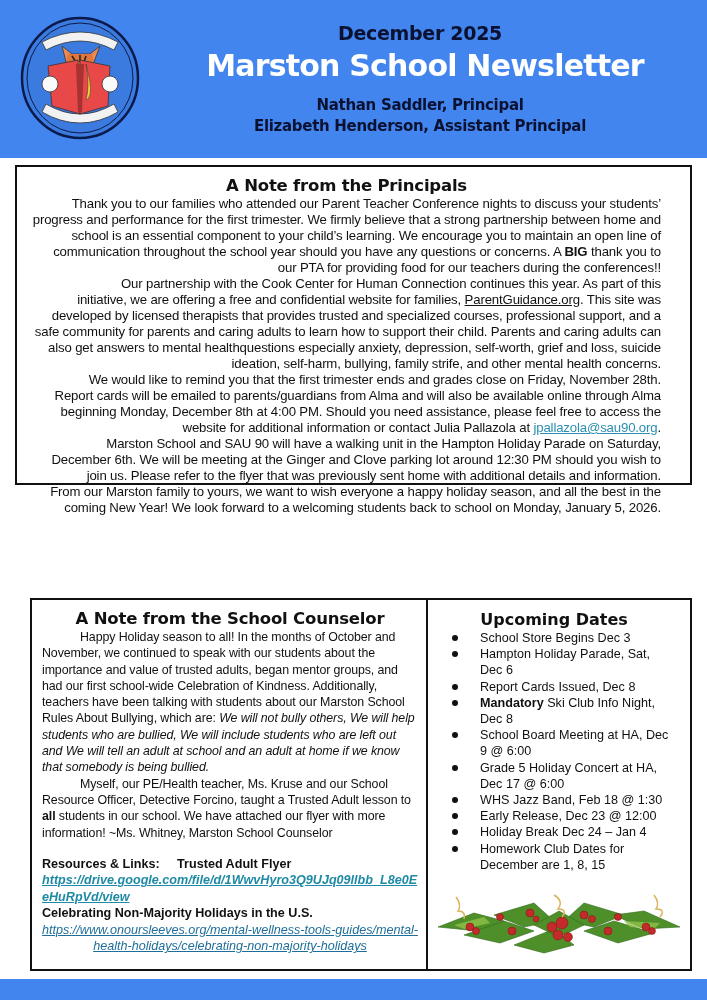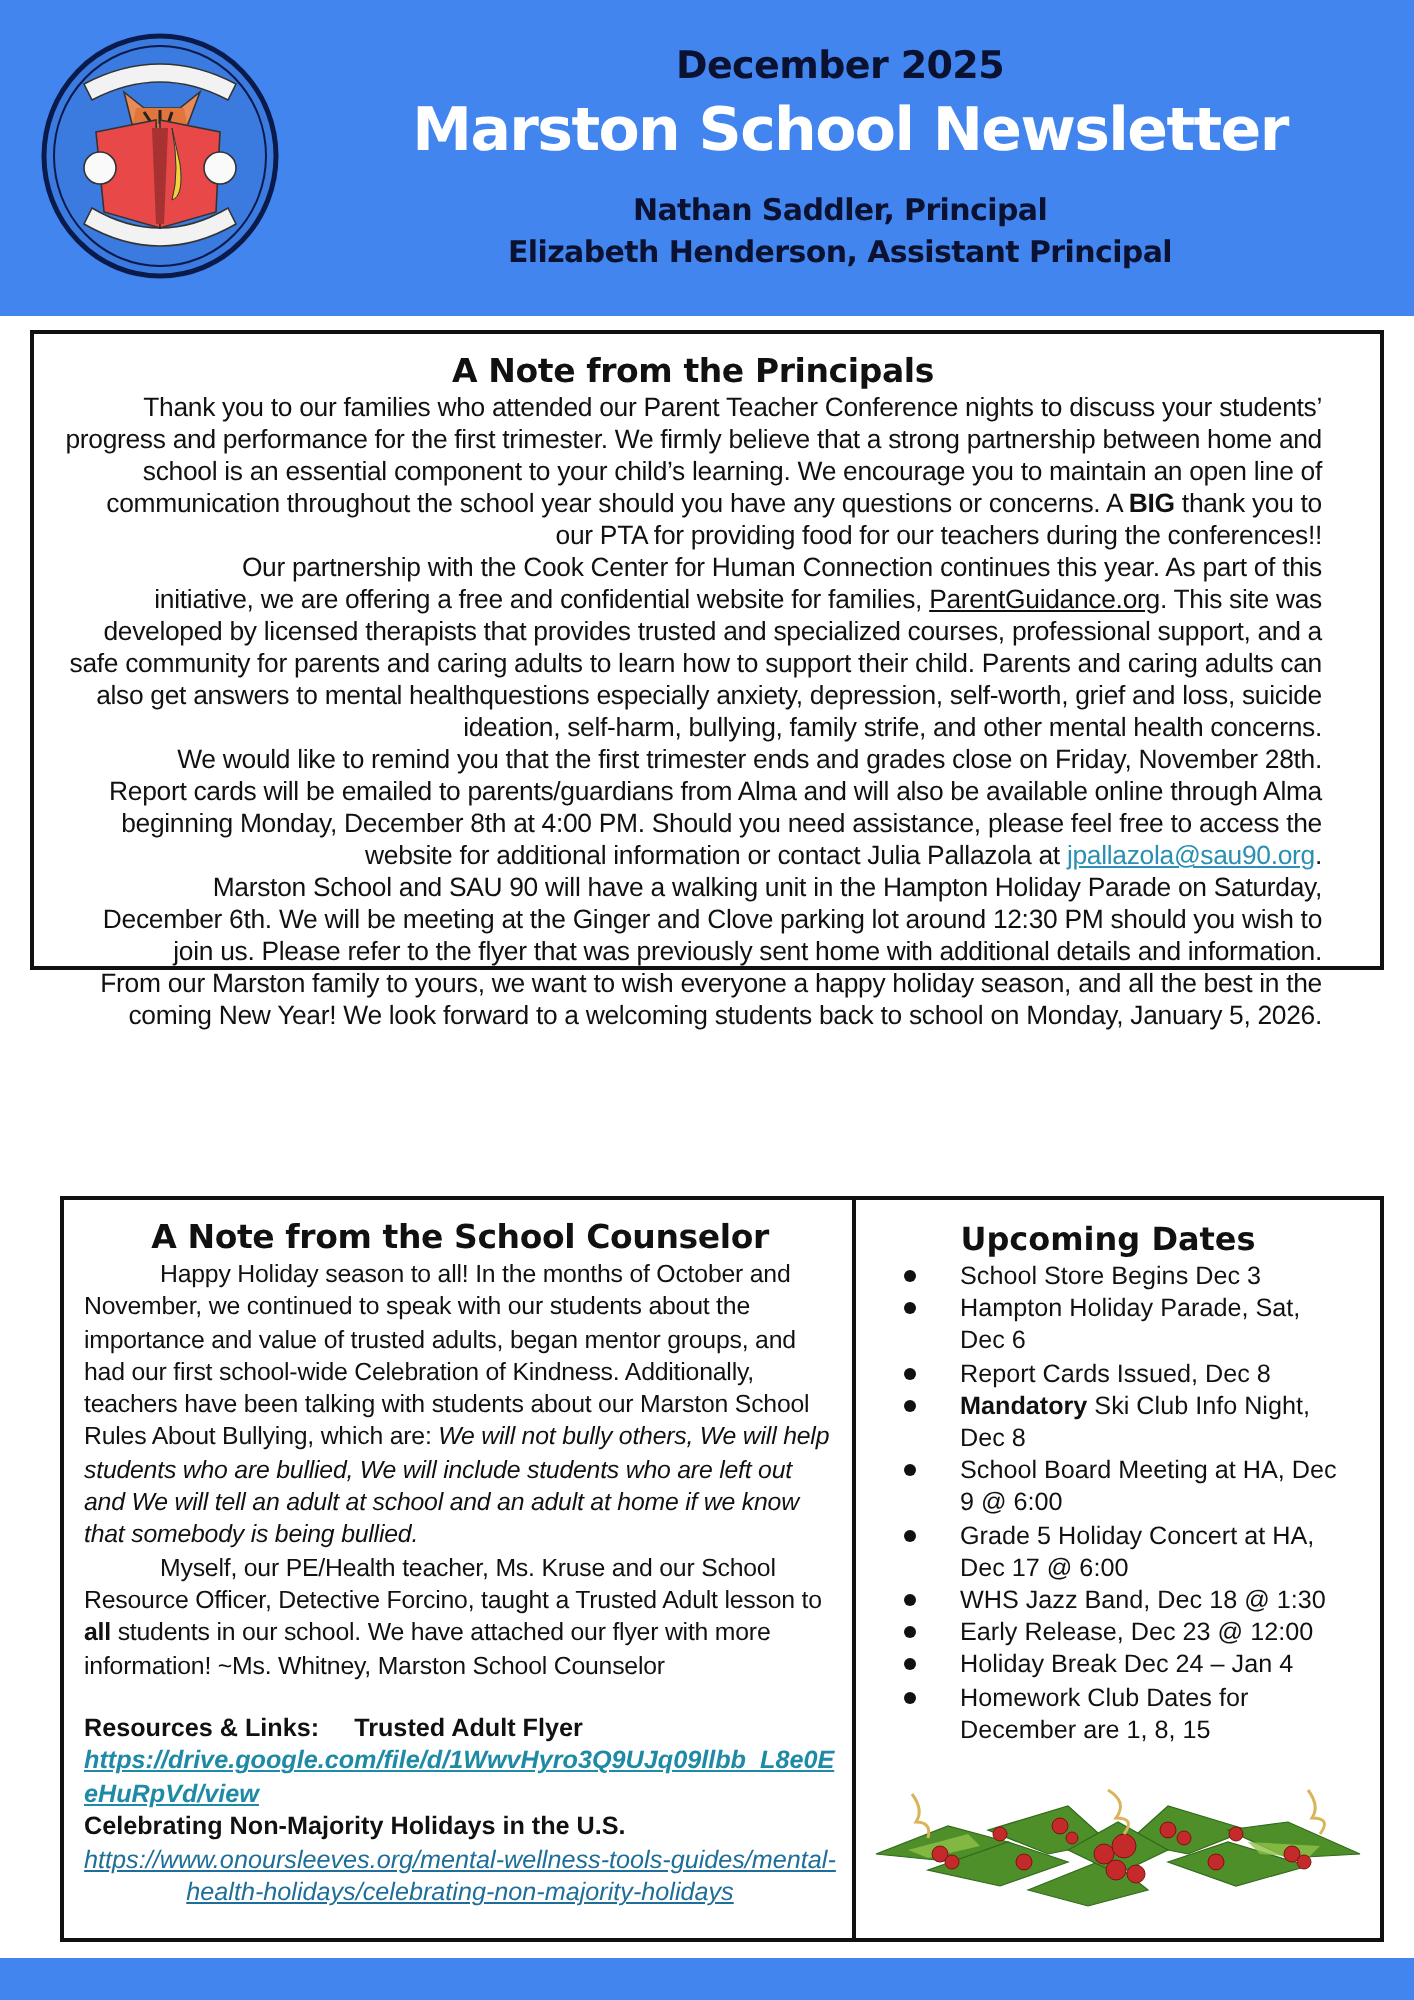--- a/index.html
+++ b/index.html
@@ -97,21 +97,21 @@
 
 <div class="box box-dates">
   <div class="dates-title">Upcoming Dates</div>
   <ul class="dates-list">
     <li><span class="bullet"></span><span>School Store Begins Dec 3</span></li>
     <li><span class="bullet"></span><span>Hampton Holiday  Parade, Sat, Dec 6</span></li>
     <li><span class="bullet"></span><span>Report Cards Issued, Dec 8</span></li>
     <li><span class="bullet"></span><b>Mandatory</b><span> Ski Club Info Night, Dec 8</span></li>
     <li><span class="bullet"></span><span>School Board Meeting  at HA, Dec 9 @ 6:00</span></li>
     <li><span class="bullet"></span><span>Grade 5 Holiday  Concert at HA, Dec 17 @ 6:00</span></li>
-    <li><span class="bullet"></span><span>WHS Jazz Band,  Dec 18 @ 1:30</span></li>
+    <li><span class="bullet"></span><span>WHS Jazz Band,  Feb 18 @ 1:30</span></li>
     <li><span class="bullet"></span><span>Early Release, Dec 23 @ 12:00</span></li>
     <li><span class="bullet"></span><span>Holiday  Break Dec 24 – Jan 4</span></li>
     <li><span class="bullet"></span><span>Homework Club Dates for December are 1, 8, 15</span></li>
   </ul>
   <svg class="garland" viewBox="0 0 250 70">
     <g fill="#4f8f2a" stroke="#2f6a1a" stroke-width="0.6">
       <path d="M4 42 L40 28 L70 36 L44 46 Z"></path>
       <path d="M30 50 L70 36 L100 46 L66 58 Z"></path>
       <path d="M60 30 L100 18 L120 36 L90 42 Z"></path>
       <path d="M80 60 L120 44 L140 60 L110 68 Z"></path>

